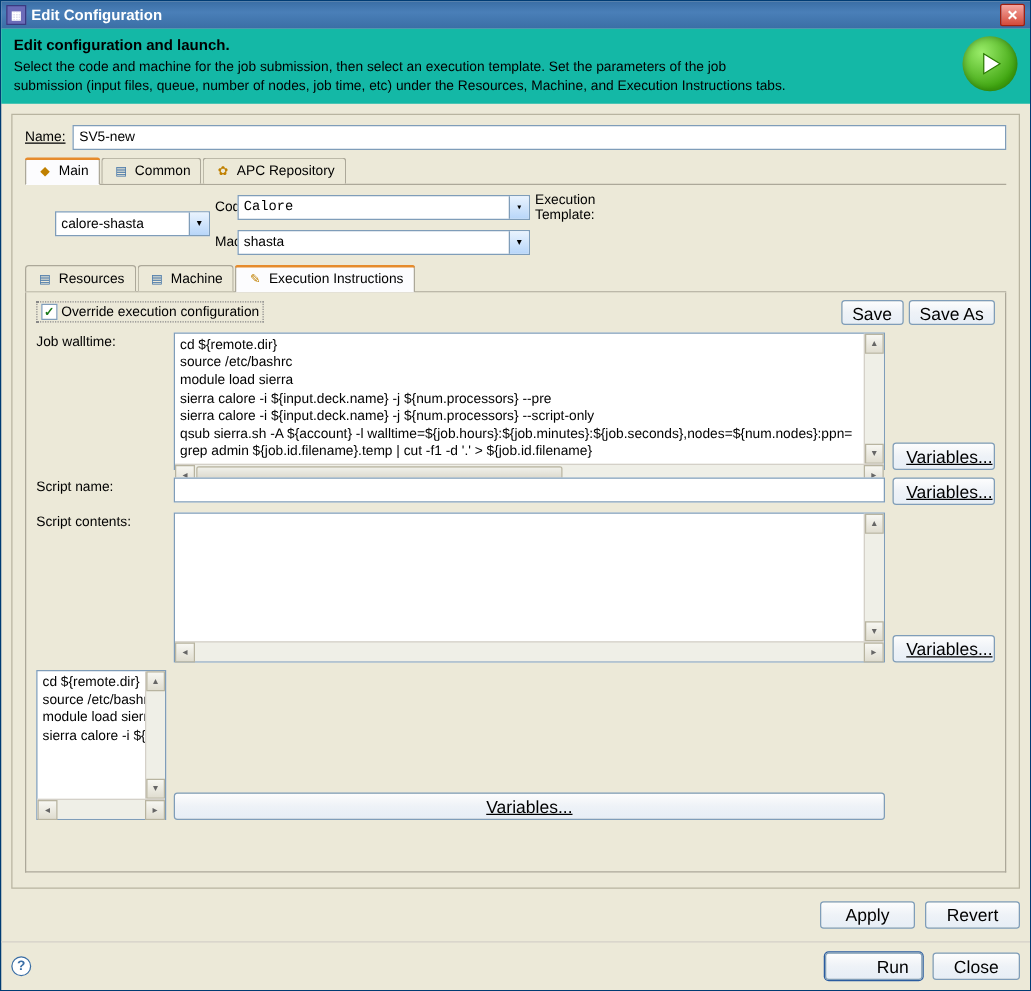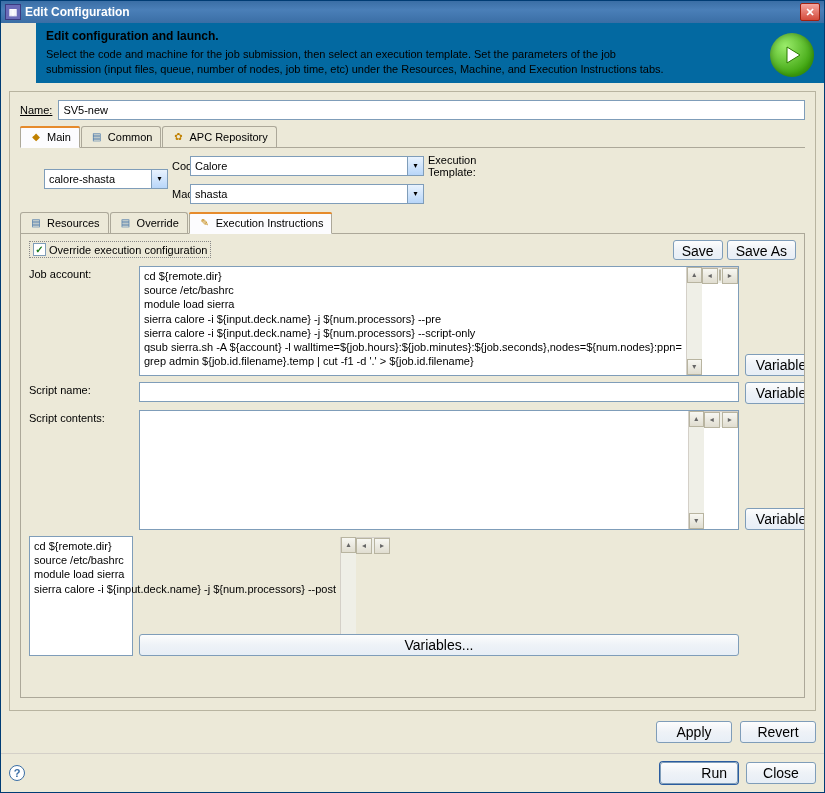--- a/index.html
+++ b/index.html
@@ -46,24 +46,23 @@
     border: 1px solid #a02010;
     border-radius: 2px;
     color: #fff;
     font-weight: bold;
     font-size: 11px;
     display: flex; align-items: center; justify-content: center;
     cursor: pointer;
   }
   .header-panel {
     padding: 6px 10px 6px 10px;
-    background: #0369a1;
-    display: flex;
-    align-items: flex-end;
-    margin-left: 35px;
+    background: #14b8a6;
+    display: flex;
+    align-items: flex-start;
   }
   .header-text { flex: 1; }
   .header-title {
     font-weight: bold;
     font-size: 12px;
     margin-bottom: 4px;
   }
   .header-desc {
     font-size: 11px;
     color: #000;
@@ -231,21 +230,21 @@
     flex: 1;
   }
   .grid-instr .lbl {
     font-size: 11px;
     padding-top: 2px;
   }
   .txt-area-wrap {
     border: 1px solid #7f9db9;
     background: #fff;
     display: flex;
-    flex-direction: row;
+    flex-direction: column;
   }
   .txt-area {
     flex: 1;
     display: flex;
   }
   .txt-content {
     flex: 1;
     padding: 2px 4px;
     font-size: 11px;
     font-family: inherit;
@@ -293,21 +292,21 @@
     background: #fff;
     padding: 2px 4px;
     font-size: 11px;
     font-family: inherit;
   }
   .var-col {
     display: flex;
     flex-direction: column;
     gap: 4px;
   }
-  .var-col .btn { width: 100%; }
+  .var-col .btn { width: 100%; text-decoration: underline; }
   .apply-row {
     display: flex;
     justify-content: flex-end;
     gap: 8px;
     padding: 10px 0 2px 0;
   }
   .footer {
     border-top: 1px solid #d4d0c8;
     padding: 8px;
     display: flex;
@@ -376,21 +375,21 @@
           <span>Common</span>
         </div>
         <div class="tab">
           <span class="tab-icon icon-apc">✿</span>
           <span>APC Repository</span>
         </div>
       </div>
 
       <div class="code-machine">
         <span class="label">Code:</span>
-        <div class="combo-wrap" style="grid-column: span 2;">
+        <div class="combo-wrap" style="grid-column: span 2; font-family: Liberation Mono, monospace;">
           <input value="Calore" style="">
           <div class="drop">▾</div>
         </div>
         <span class="label" style="text-align:right; padding-right:4px;">Execution Template:</span>
         <div class="combo-wrap" style="grid-column: span 2; grid-row: 1 / span 2; align-self: center; padding-left: 24px;">
           <input value="calore-shasta" style="">
           <div class="drop">▾</div>
         </div>
 
         <span class="label">Machine:</span>
@@ -400,21 +399,21 @@
         </div>
       </div>
 
       <div class="subtabs">
         <div class="tab">
           <span class="tab-icon icon-res">▤</span>
           <span>Resources</span>
         </div>
         <div class="tab">
           <span class="tab-icon icon-mach">▤</span>
-          <span>Override</span>
+          <span>Machine</span>
         </div>
         <div class="tab active active-orange">
           <span class="tab-icon icon-exec">✎</span>
           <span>Execution Instructions</span>
         </div>
       </div>
 
       <div class="subtabs-panel">
 
         <div class="override-row">
@@ -423,21 +422,21 @@
             <span>Override execution configuration</span>
           </label>
           <div style="display:flex; gap:4px;">
             <button class="btn btn-small">Save</button>
             <button class="btn btn-small">Save As</button>
           </div>
         </div>
 
         <div class="grid-instr" style="grid-template-rows: 110px 22px 120px 120px;">
 
-          <div class="lbl">Job account:</div>
+          <div class="lbl">Job walltime:</div>
           <div class="txt-area-wrap">
             <div class="txt-area">
               <div class="txt-content">cd ${remote.dir}
 source /etc/bashrc
 module load sierra
 sierra calore -i ${input.deck.name} -j ${num.processors} --pre
 sierra calore -i ${input.deck.name} -j ${num.processors} --script-only
 qsub sierra.sh -A ${account} -l walltime=${job.hours}:${job.minutes}:${job.seconds},nodes=${num.nodes}:ppn=
 grep admin ${job.id.filename}.temp | cut -f1 -d '.' &gt; ${job.id.filename}</div>
               <div class="vscroll">

